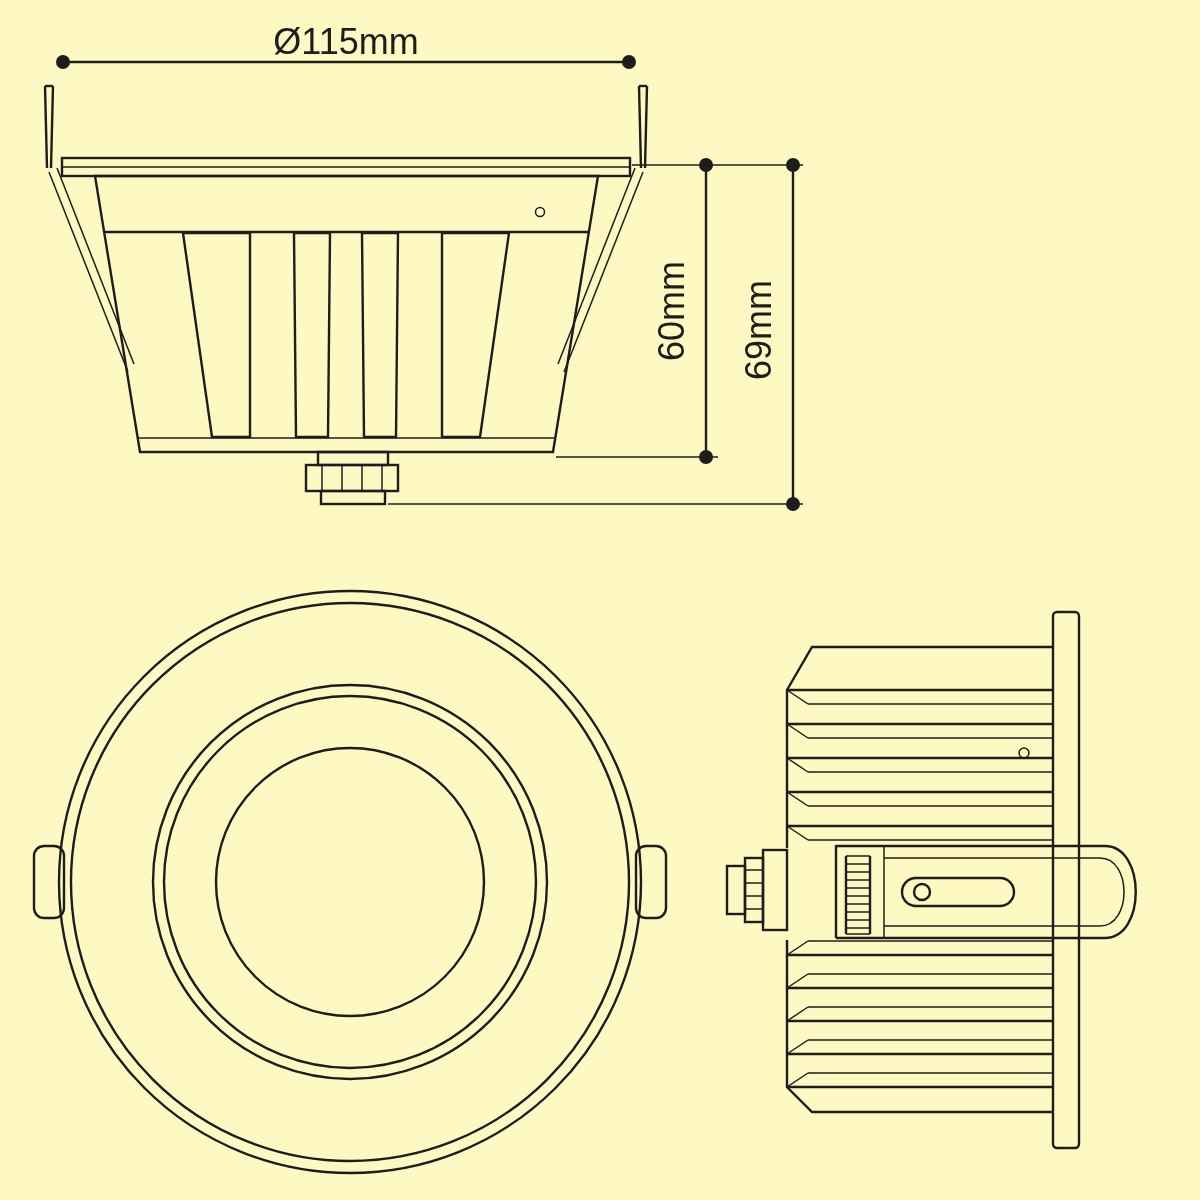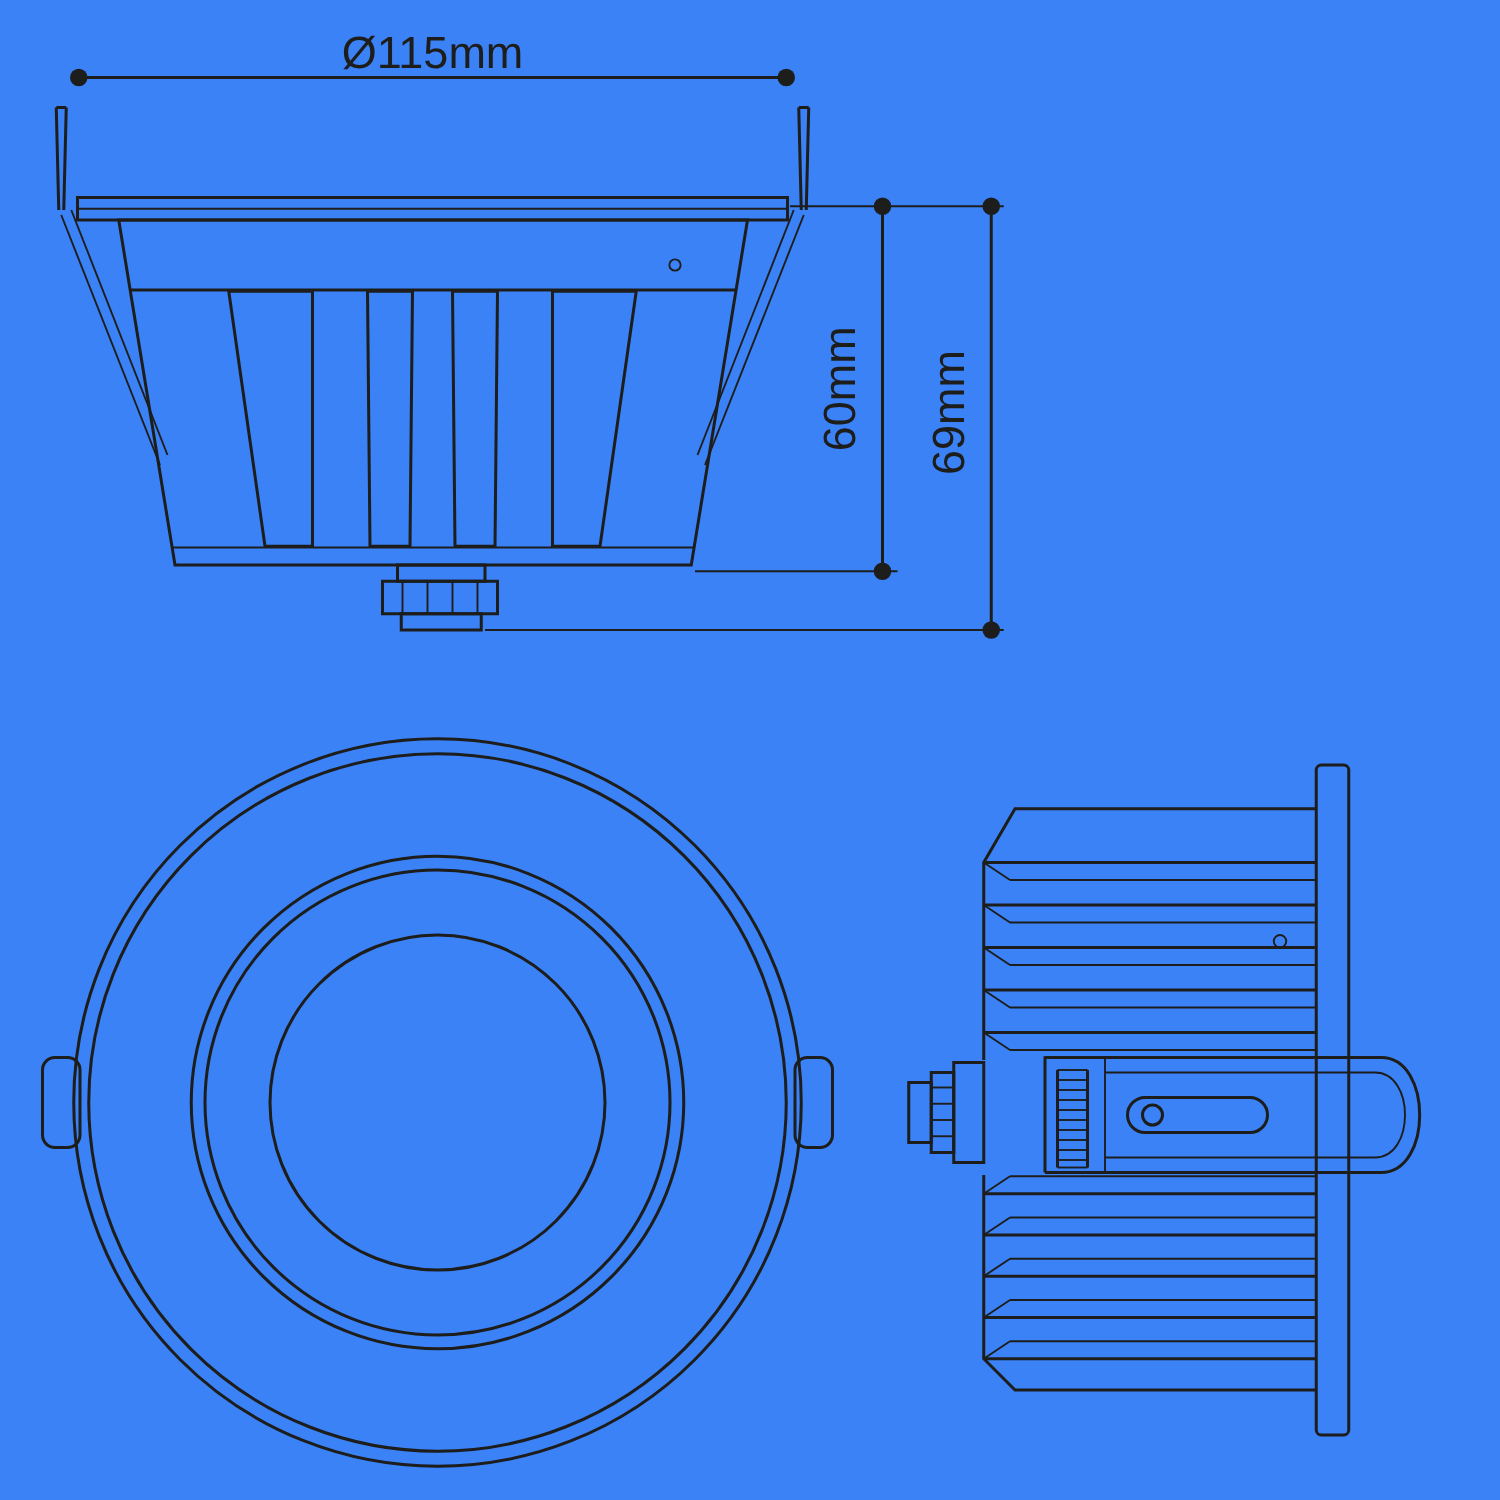--- a/index.html
+++ b/index.html
@@ -6,21 +6,21 @@
     margin: 0;
     padding: 0;
     background: #ffffff;
     width: 1200px;
     height: 1200px;
     overflow: hidden;
   }
   .canvas {
     width: 1200px;
     height: 1200px;
-    background: #3b82f6;
+    background: #fef9c3;
   }
   svg { display: block; }
   .dim-text {
     font-family: "Liberation Sans", sans-serif;
     font-size: 36px;
     font-weight: 400;
     fill: #1d1d1b;
     stroke: none;
   }
   .dot { fill: #1d1d1b; stroke: none; }

